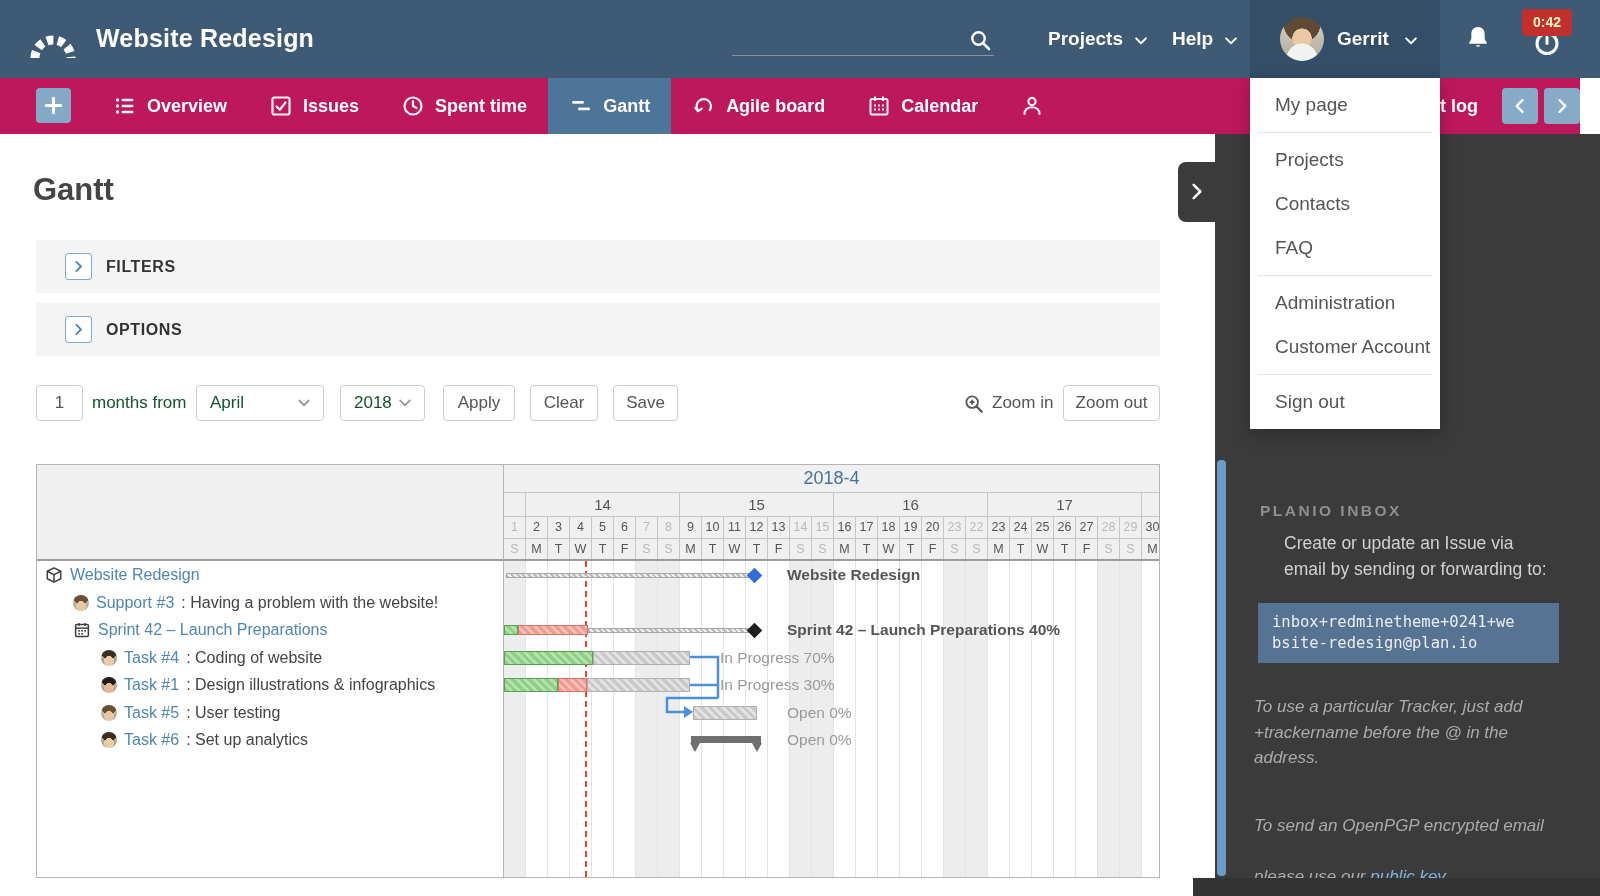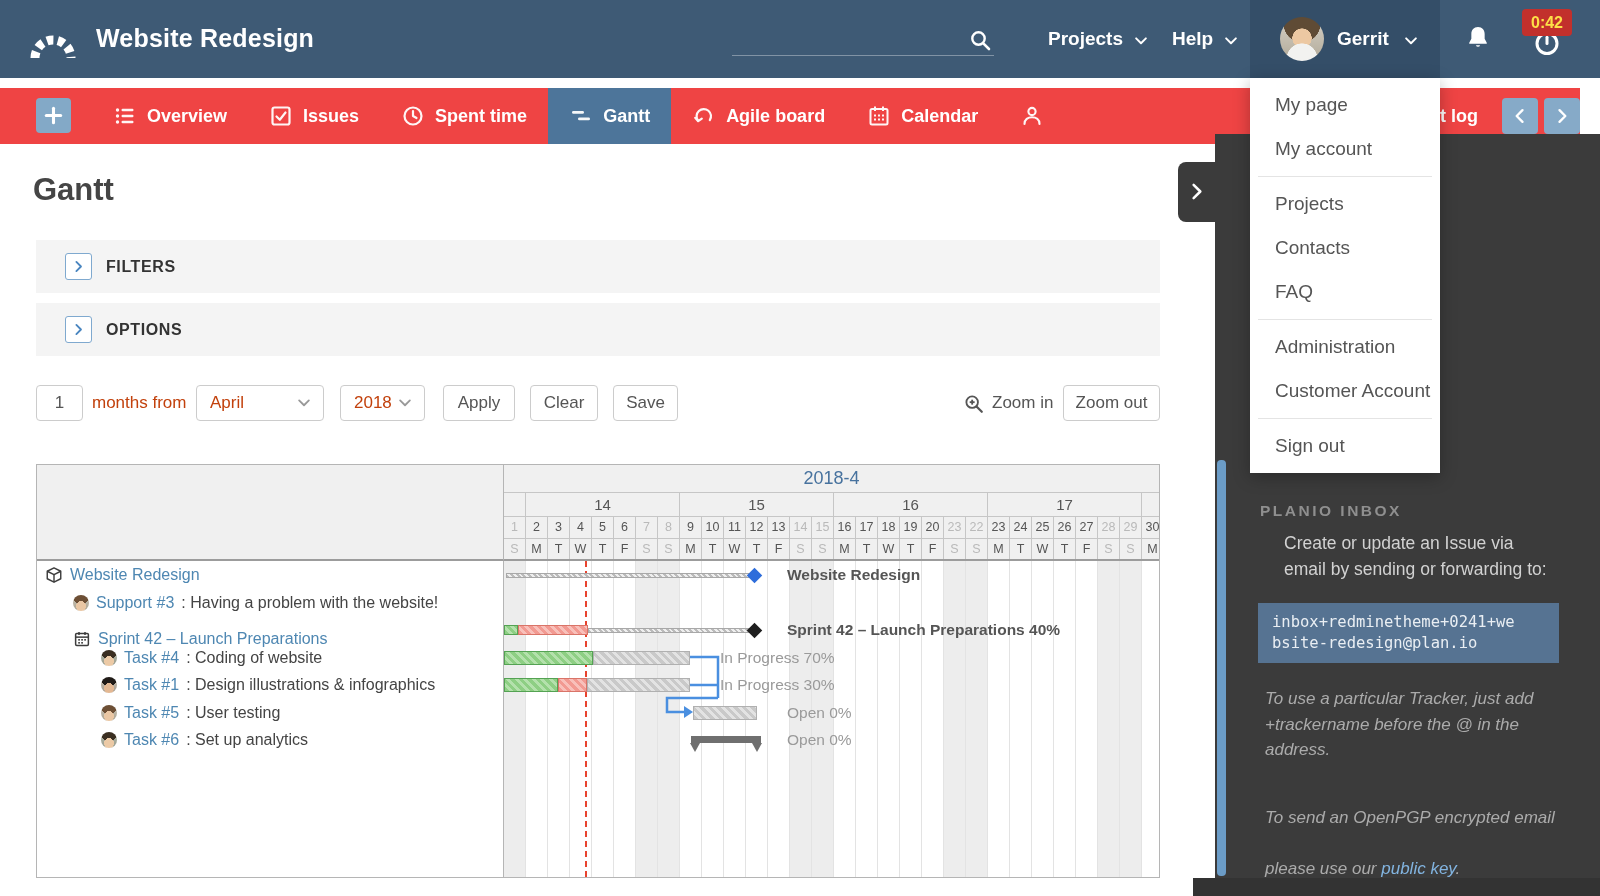--- a/index.html
+++ b/index.html
@@ -22,39 +22,39 @@
   .gerrit-avatar { width:44px; height:44px; border-radius:50%;
     background:
       radial-gradient(circle at 50% 95%, #f2f2f0 0 32%, transparent 33%),
       radial-gradient(circle at 50% 48%, #ecc8a2 0 30%, transparent 31%),
       radial-gradient(circle at 50% 16%, #5f4b35 0 42%, transparent 43%),
       linear-gradient(#d6d1c6,#b2aa99);
     flex:0 0 auto; }
   .user-name { color:#fff; font-size:19px; font-weight:600; }
   .icon-btn { position:absolute; color:#fff; }
   .timer-badge { position:absolute; left:1522px; top:9px; width:50px; height:27px; background:#c2302c; border-radius:4px;
-    color:#fde047; font-size:16px; font-weight:bold; text-align:center; line-height:27px; z-index:25; }
+    color:#fef9c3; font-size:14px; font-weight:bold; text-align:center; line-height:27px; z-index:25; }
 
   
-  .subnav { position:absolute; top:88px; left:0; width:1580px; height:56px; background:#ef4444; z-index:10; }
+  .subnav { position:absolute; top:78px; left:0; width:1580px; height:56px; background:#be185d; z-index:10; }
   .add-btn { position:absolute; left:36px; top:10px; width:35px; height:35px; background:#83a9c7; border-radius:4px; color:#fff; padding:6px; cursor:pointer; }
   .tabs { position:absolute; left:92px; top:0; height:56px; display:flex; }
   .tab { height:56px; display:flex; align-items:center; gap:10px; padding:0 21px; color:#fff; font-size:18px; font-weight:bold; cursor:pointer; white-space:nowrap; }
   .tab.active { background:#4d759a; }
   .tab .t-ic { width:24px; height:24px; opacity:.95; }
   .overflow-tab { position:absolute; left:1440px; top:0; height:56px; line-height:56px; color:#fff; font-size:18px; font-weight:bold; cursor:pointer; }
   .scroll-btn { position:absolute; top:10px; width:36px; height:36px; background:#86aac8; border-radius:4px; color:#fff; padding:8px; cursor:pointer; }
 
   
   .page-title { position:absolute; left:33px; top:172px; font-size:31px; font-weight:bold; color:#454545; }
   .accordion { position:absolute; left:36px; width:1124px; height:53px; background:#f4f4f4; display:flex; align-items:center; }
   .acc-btn { width:27px; height:27px; margin-left:29px; background:#fff; border:1px solid #7fa9cf; border-radius:3px; color:#4a86c0; padding:4px; cursor:pointer; }
   .acc-label { margin-left:14px; font-size:16px; font-weight:bold; color:#333; letter-spacing:.6px; }
 
-  .ctl { position:absolute; top:385px; height:36px; font-size:17px; color:#c2410c; }
+  .ctl { position:absolute; top:385px; height:36px; font-size:17px; color:#14532d; }
   .txt-input { border:1px solid #ccc; border-radius:4px; text-align:center; font-size:17px; color:#555; font-family:inherit; outline:none; }
   .sel { border:1px solid #ccc; border-radius:4px; background:#fff; display:flex; align-items:center; justify-content:space-between; padding:0 10px 0 13px; cursor:pointer; }
   .sel .s-chev { width:18px; height:18px; color:#999; }
   .btn { border:1px solid #ccc; border-radius:4px; background:#fff; text-align:center; line-height:34px; cursor:pointer; color:#555; font-size:17px; }
   .zoomin { display:flex; align-items:center; gap:7px; line-height:36px; cursor:pointer; color:#555; }
   .zoomin .z-ic { width:22px; height:22px; color:#555; }
 
   
   .gtable { position:absolute; left:36px; top:464px; width:1124px; height:414px; border:1px solid #b5b5b5; background:#fff; }
   .t-left-head { position:absolute; left:0; top:0; width:467px; height:96px; background:#f0f0f0; border-right:1px solid #b5b5b5; border-bottom:2px solid #9c9c9c; }
@@ -94,21 +94,21 @@
   .conn-svg { position:absolute; left:0; top:0; z-index:5; }
 
   
   .side-toggle { position:absolute; left:1178px; top:162px; width:37px; height:60px; background:#3b3b3b; border-radius:8px 0 0 8px; color:#fff; padding:18px 7px; cursor:pointer; z-index:30; }
   .sidebar { position:absolute; left:1215px; top:134px; width:385px; height:744px; background:#3b3b3b; z-index:15; }
   .side-scroll { position:absolute; left:2px; top:326px; width:9px; height:416px; background:#6b9cc7; border-radius:4px; }
   .side-head { position:absolute; left:45px; top:368px; font-size:15.5px; font-weight:bold; letter-spacing:2.5px; color:#8f8f8f; }
   .side-intro { position:absolute; left:45px; top:396px; font-size:17.5px; line-height:26px; color:#d2d2d2; white-space:pre-line;margin-left:24px; }
   .email-box { position:absolute; left:43px; top:469px; width:301px; height:60px; background:#567392; padding:9px 0 0 14px;
     font-family:"DejaVu Sans Mono", monospace; font-size:15.5px; line-height:21px; color:#e9eef3; white-space:pre-line; }
-  .side-note { position:absolute; left:50px; font-size:17px; font-style:italic; line-height:25.5px; color:#ababab; white-space:pre-line; }
+  .side-note { position:absolute; left:39px; font-size:17px; font-style:italic; line-height:25.5px; color:#ababab; white-space:pre-line;margin-top:8px; }
   .side-note a { color:#82b4e0; cursor:pointer; text-decoration:none; }
   .side-footer { position:absolute; left:1193px; top:878px; width:407px; height:18px; background:#333; z-index:16; }
 
   
   .user-menu { position:absolute; left:1250px; top:78px; width:190px; background:#fff; box-shadow:0 4px 16px rgba(0,0,0,.28); padding:5px 8px; z-index:40; }
   .menu-item { padding:11px 17px; font-size:19px; color:#555; cursor:pointer; white-space:nowrap; }
   .menu-divider { border-top:1px solid #e4e4e4; margin:5px 0; }
 </style>
 </head>
 <body>
@@ -305,21 +305,21 @@
             <polyline points="3,7 12,11.5 21,7"></polyline>
             <line x1="12" y1="11.5" x2="12" y2="21.5"></line>
           </svg></span>
         <a>Website Redesign</a>
       </div>
       <div class="task-row" style="top: 27.5px; padding-left: 36px;">
         <span class="avatar av-a"></span>
         <a>Support #3</a>
         <span>: Having a problem with the website!</span>
       </div>
-      <div class="task-row" style="top: 64px; padding-left: 36px;">
+      <div class="task-row" style="top: 55px; padding-left: 36px;">
         <span class="task-ic"><svg viewBox="0 0 24 24" fill="none" stroke="currentColor" stroke-width="2">
             <rect x="3.5" y="4.5" width="17" height="16" rx="1.5"></rect>
             <line x1="3.5" y1="9.5" x2="20.5" y2="9.5"></line>
             <line x1="8" y1="2.5" x2="8" y2="6.5"></line>
             <line x1="16" y1="2.5" x2="16" y2="6.5"></line>
             <g fill="currentColor" stroke="none">
               <rect x="7" y="12" width="2.2" height="2.2"></rect>
               <rect x="11" y="12" width="2.2" height="2.2"></rect>
               <rect x="15" y="12" width="2.2" height="2.2"></rect>
               <rect x="7" y="16" width="2.2" height="2.2"></rect>
@@ -504,21 +504,20 @@
 address.</div>
   <div class="side-note" style="top:645px">
     <span>To send an OpenPGP encrypted email</span><br>
     <span>please use our </span><a>public key</a><span>.</span>
   </div>
 </div>
 <div class="side-footer"></div>
 
 <div class="user-menu" id="user-menu">
     <div class="menu-item">My page</div>
-    <div class="menu-item">My account</div>
     <div class="menu-divider"></div>
     <div class="menu-item">Projects</div>
     <div class="menu-item">Contacts</div>
     <div class="menu-item">FAQ</div>
     <div class="menu-divider"></div>
     <div class="menu-item">Administration</div>
     <div class="menu-item">Customer Account</div>
     <div class="menu-divider"></div>
     <div class="menu-item">Sign out</div>
   </div>

